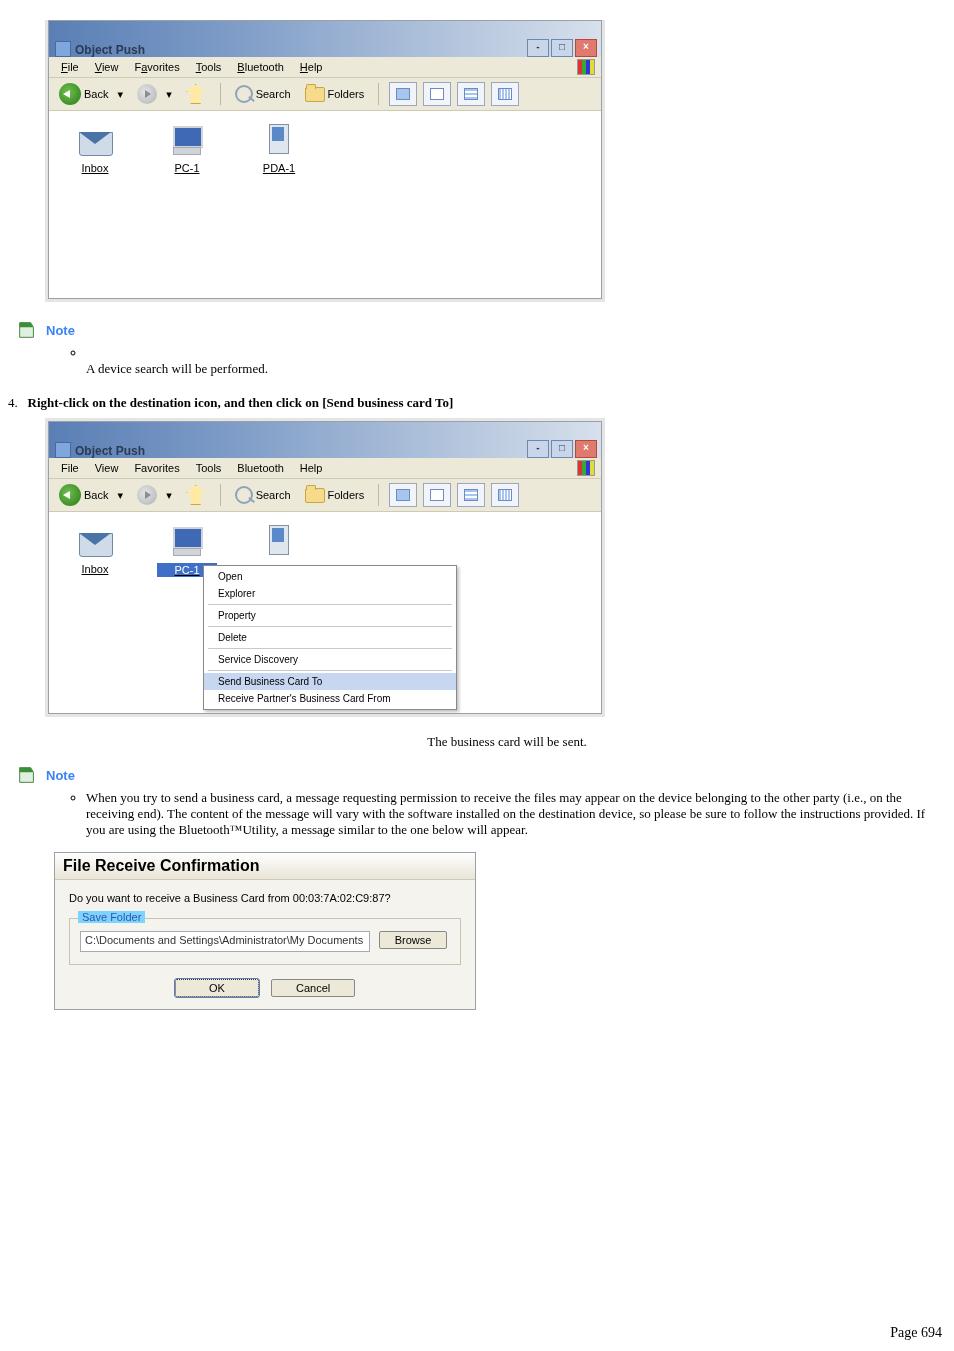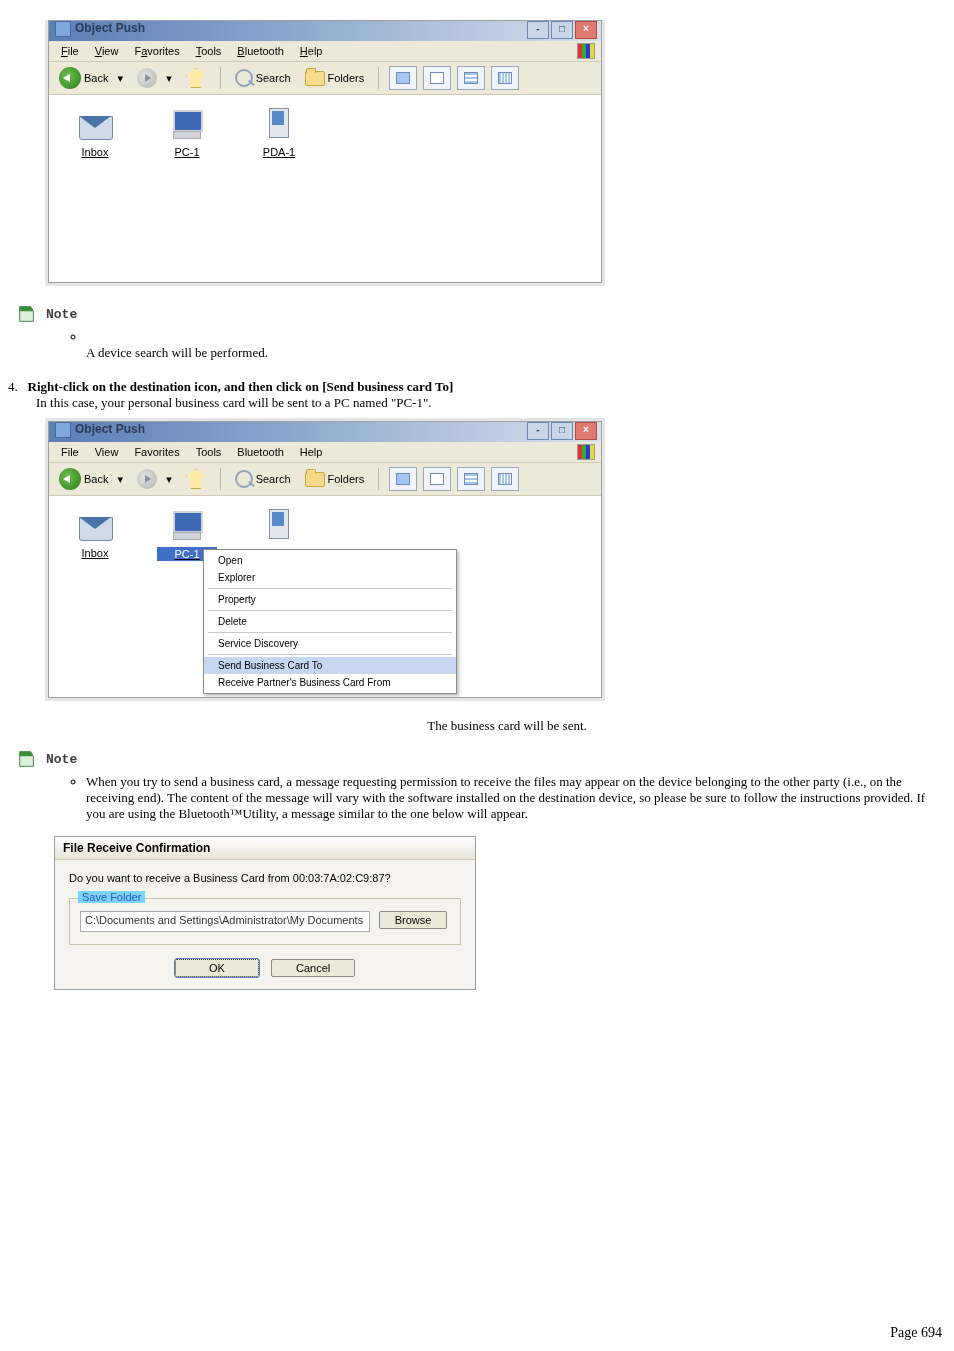--- a/index.html
+++ b/index.html
@@ -11,22 +11,22 @@
   }
   
   .xp-window {
     border: 1px solid #9aa0a8;
     background: #f4f3ee;
     box-shadow: 0 0 0 3px #e5e5e5;
     margin: 0 0 20px 40px;
   }
   .titlebar {
     display: flex;
-    align-items: flex-start;
-    height: 20px;
+    align-items: flex-end;
+    height: 36px;
     background: linear-gradient(to right, #5a7fb5 0%, #7a99c5 30%, #d7e0ec 100%);
     font-family: Tahoma, sans-serif;
     font-size: 12px;
     font-weight: bold;
     color: #2b3a55;
     padding-left: 6px;
   }
   .titlebar .spacer { flex: 1; }
   .win-btns { display: flex; gap: 2px; padding-right: 4px; }
   .win-btn {
@@ -117,30 +117,30 @@
     box-shadow:2px 2px 3px rgba(0,0,0,0.25);
     font-family:Tahoma,sans-serif; font-size:10px;
     padding:2px 0;
   }
   .cm-item { padding:3px 14px; }
   .cm-item.hi { background:#c7d6f1; }
   .cm-sep { height:1px;background:#c9c9c9;margin:2px 4px;}
   
   .note-row { display:flex; align-items:center; gap:8px; margin:14px 0 4px 8px; }
   .note-row svg { width:22px;height:22px;}
-  .note-label { color:#404040; font-weight:bold; font-size:13px; font-family:Liberation Mono, monospace;}
+  .note-label { color:#3b82f6; font-weight:bold; font-size:13px; font-family:Liberation Sans, sans-serif;}
   ul.note-body { list-style-type: circle; margin:2px 0 14px 38px; font-size:13px;}
   ul.note-body li { margin-bottom:2px;}
   .step-num { font-family:"Times New Roman",serif; font-size:13px; }
   .step-block { margin: 18px 0 10px 0;}
   .step-block .headline { margin-left:28px;}
   .sub-txt { margin-left:28px; font-size:13px;}
   
   .frc-window { width:420px; border:1px solid #9aa0a8; background:#f4f3ee; margin:0 0 0 46px;}
-  .frc-title { font-family:Tahoma,sans-serif;font-size:12px;font-weight:bold;background:linear-gradient(to bottom,#fff,#e8e4d6);
+  .frc-title { font-family:Tahoma,sans-serif;font-size:16px;font-weight:bold;background:linear-gradient(to bottom,#fff,#e8e4d6);
     padding:4px 8px;border-bottom:1px solid #cfcab5;}
   .frc-body { padding:12px 14px 10px 14px; font-family:Tahoma,sans-serif;font-size:11px;}
   .fieldset { border:1px solid #c9c4ad; margin-top:14px; padding:10px 10px 12px 10px;}
   .fieldset .legend { color:#2b55b9;font-size:11px;position:relative;top:-18px;background:#7dd3fc;padding:0 4px;left:-2px;}
   .text-input {
     display:inline-block;width:280px;border:1px solid #a7abb0;background:#fff;
     padding:2px 4px;font-size:11px;color:#333;height:15px;
   }
   .btn {
     display:inline-block;min-width:66px;text-align:center;
@@ -232,21 +232,20 @@
 <ul class="note-body">
   <li>
     <br>
     <span>A device search will be performed.</span>
   </li>
 </ul>
 
 <div class="step-block">
   <span class="step-num">4.</span>&nbsp;&nbsp;
   <b class="headline" style="margin-left:0;">Right-click on the destination icon, and then click on [Send business card To]</b><br>
-  <span class="sub-txt">In this case, your personal business card will be sent to a PC named "PC-1".</span>
 </div>
 
 <div class="xp-window" style="width:552px;">
   <div class="titlebar">
     <span style="width:14px;height:14px;background:#7fa7dd;border:1px solid #4a6a9e;margin-right:4px;"></span>
     <span>Object Push</span>
     <span class="spacer"></span>
     <div class="win-btns">
       <div class="win-btn">-</div>
       <div class="win-btn">□</div>

